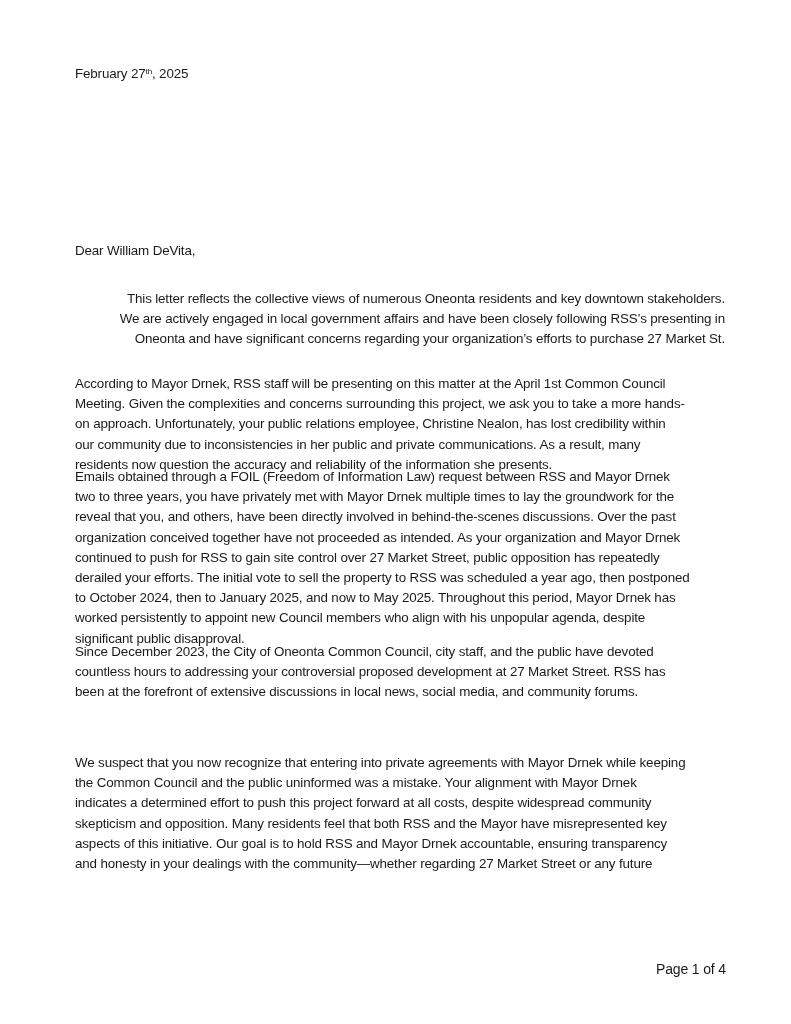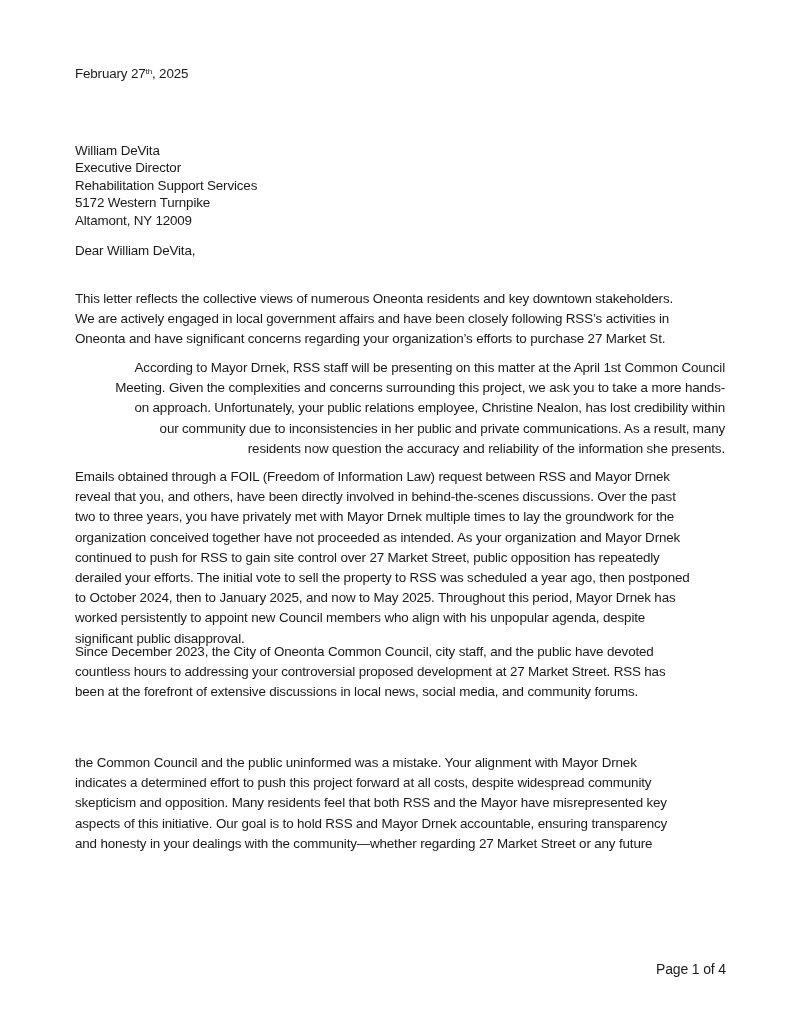--- a/index.html
+++ b/index.html
@@ -58,63 +58,57 @@
       white-space: nowrap;
     }
   </style>
 </head>
 <body>
 
 <div class="page">
 
   <div class="line" style="top:65px;"><span>February 27</span><sup>th</sup><span>, 2025</span></div>
 
-  <div class="block addr" style="top:142px;">
-    <span class="l">William DeVita</span>
-    <span class="l">Executive Director</span>
-    <span class="l">Rehabilitation Support Services</span>
-    <span class="l">5172 Western Turnpike</span>
-    <span class="l">Altamont, NY 12009</span>
-  </div>
 
   <div class="line" style="top:242px;">Dear William DeVita,</div>
 
-  <div class="block" style="top:289px;">
+  <div class="block" style="top:289px;text-align:right;">
     <span class="l">This letter reflects the collective views of numerous Oneonta residents and key downtown stakeholders.</span>
-    <span class="l">We are actively engaged in local government affairs and have been closely following RSS’s activities in</span>
+    <span class="l">We are actively engaged in local government affairs and have been closely following RSS’s presenting in</span>
     <span class="l">Oneonta and have significant concerns regarding your organization’s efforts to purchase 27 Market St.</span>
   </div>
 
-  <div class="block" style="top:358px;text-align:right;">
+  <div class="block" style="top:374px;">
     <span class="l">According to Mayor Drnek, RSS staff will be presenting on this matter at the April 1st Common Council</span>
     <span class="l">Meeting. Given the complexities and concerns surrounding this project, we ask you to take a more hands-</span>
     <span class="l">on approach. Unfortunately, your public relations employee, Christine Nealon, has lost credibility within</span>
     <span class="l">our community due to inconsistencies in her public and private communications. As a result, many</span>
     <span class="l">residents now question the accuracy and reliability of the information she presents.</span>
   </div>
 
   <div class="block" style="top:467px;">
     <span class="l">Emails obtained through a FOIL (Freedom of Information Law) request between RSS and Mayor Drnek</span>
+    <span class="l">two to three years, you have privately met with Mayor Drnek multiple times to lay the groundwork for the</span>
     <span class="l">reveal that you, and others, have been directly involved in behind-the-scenes discussions. Over the past</span>
-    <span class="l">two to three years, you have privately met with Mayor Drnek multiple times to lay the groundwork for the</span>
     <span class="l">organization conceived together have not proceeded as intended. As your organization and Mayor Drnek</span>
     <span class="l">continued to push for RSS to gain site control over 27 Market Street, public opposition has repeatedly</span>
     <span class="l">derailed your efforts. The initial vote to sell the property to RSS was scheduled a year ago, then postponed</span>
     <span class="l">to October 2024, then to January 2025, and now to May 2025. Throughout this period, Mayor Drnek has</span>
     <span class="l">worked persistently to appoint new Council members who align with his unpopular agenda, despite</span>
     <span class="l">significant public disapproval.</span>
   </div>
 
   <div class="block" style="top:642px;">
     <span class="l">Since December 2023, the City of Oneonta Common Council, city staff, and the public have devoted</span>
     <span class="l">countless hours to addressing your controversial proposed development at 27 Market Street. RSS has</span>
     <span class="l">been at the forefront of extensive discussions in local news, social media, and community forums.</span>
   </div>
 
   <div class="block" style="top:753px;">
+    <span class="l">We suspect that you now recognize that entering into private agreements with Mayor Drnek while keeping</span>
     <span class="l">the Common Council and the public uninformed was a mistake. Your alignment with Mayor Drnek</span>
     <span class="l">indicates a determined effort to push this project forward at all costs, despite widespread community</span>
     <span class="l">skepticism and opposition. Many residents feel that both RSS and the Mayor have misrepresented key</span>
     <span class="l">aspects of this initiative. Our goal is to hold RSS and Mayor Drnek accountable, ensuring transparency</span>
     <span class="l">and honesty in your dealings with the community—whether regarding 27 Market Street or any future</span>
   </div>
 
   <div class="footer"><span>Page </span><span>1</span><span> of </span><span>4</span></div>
 
 </div>

